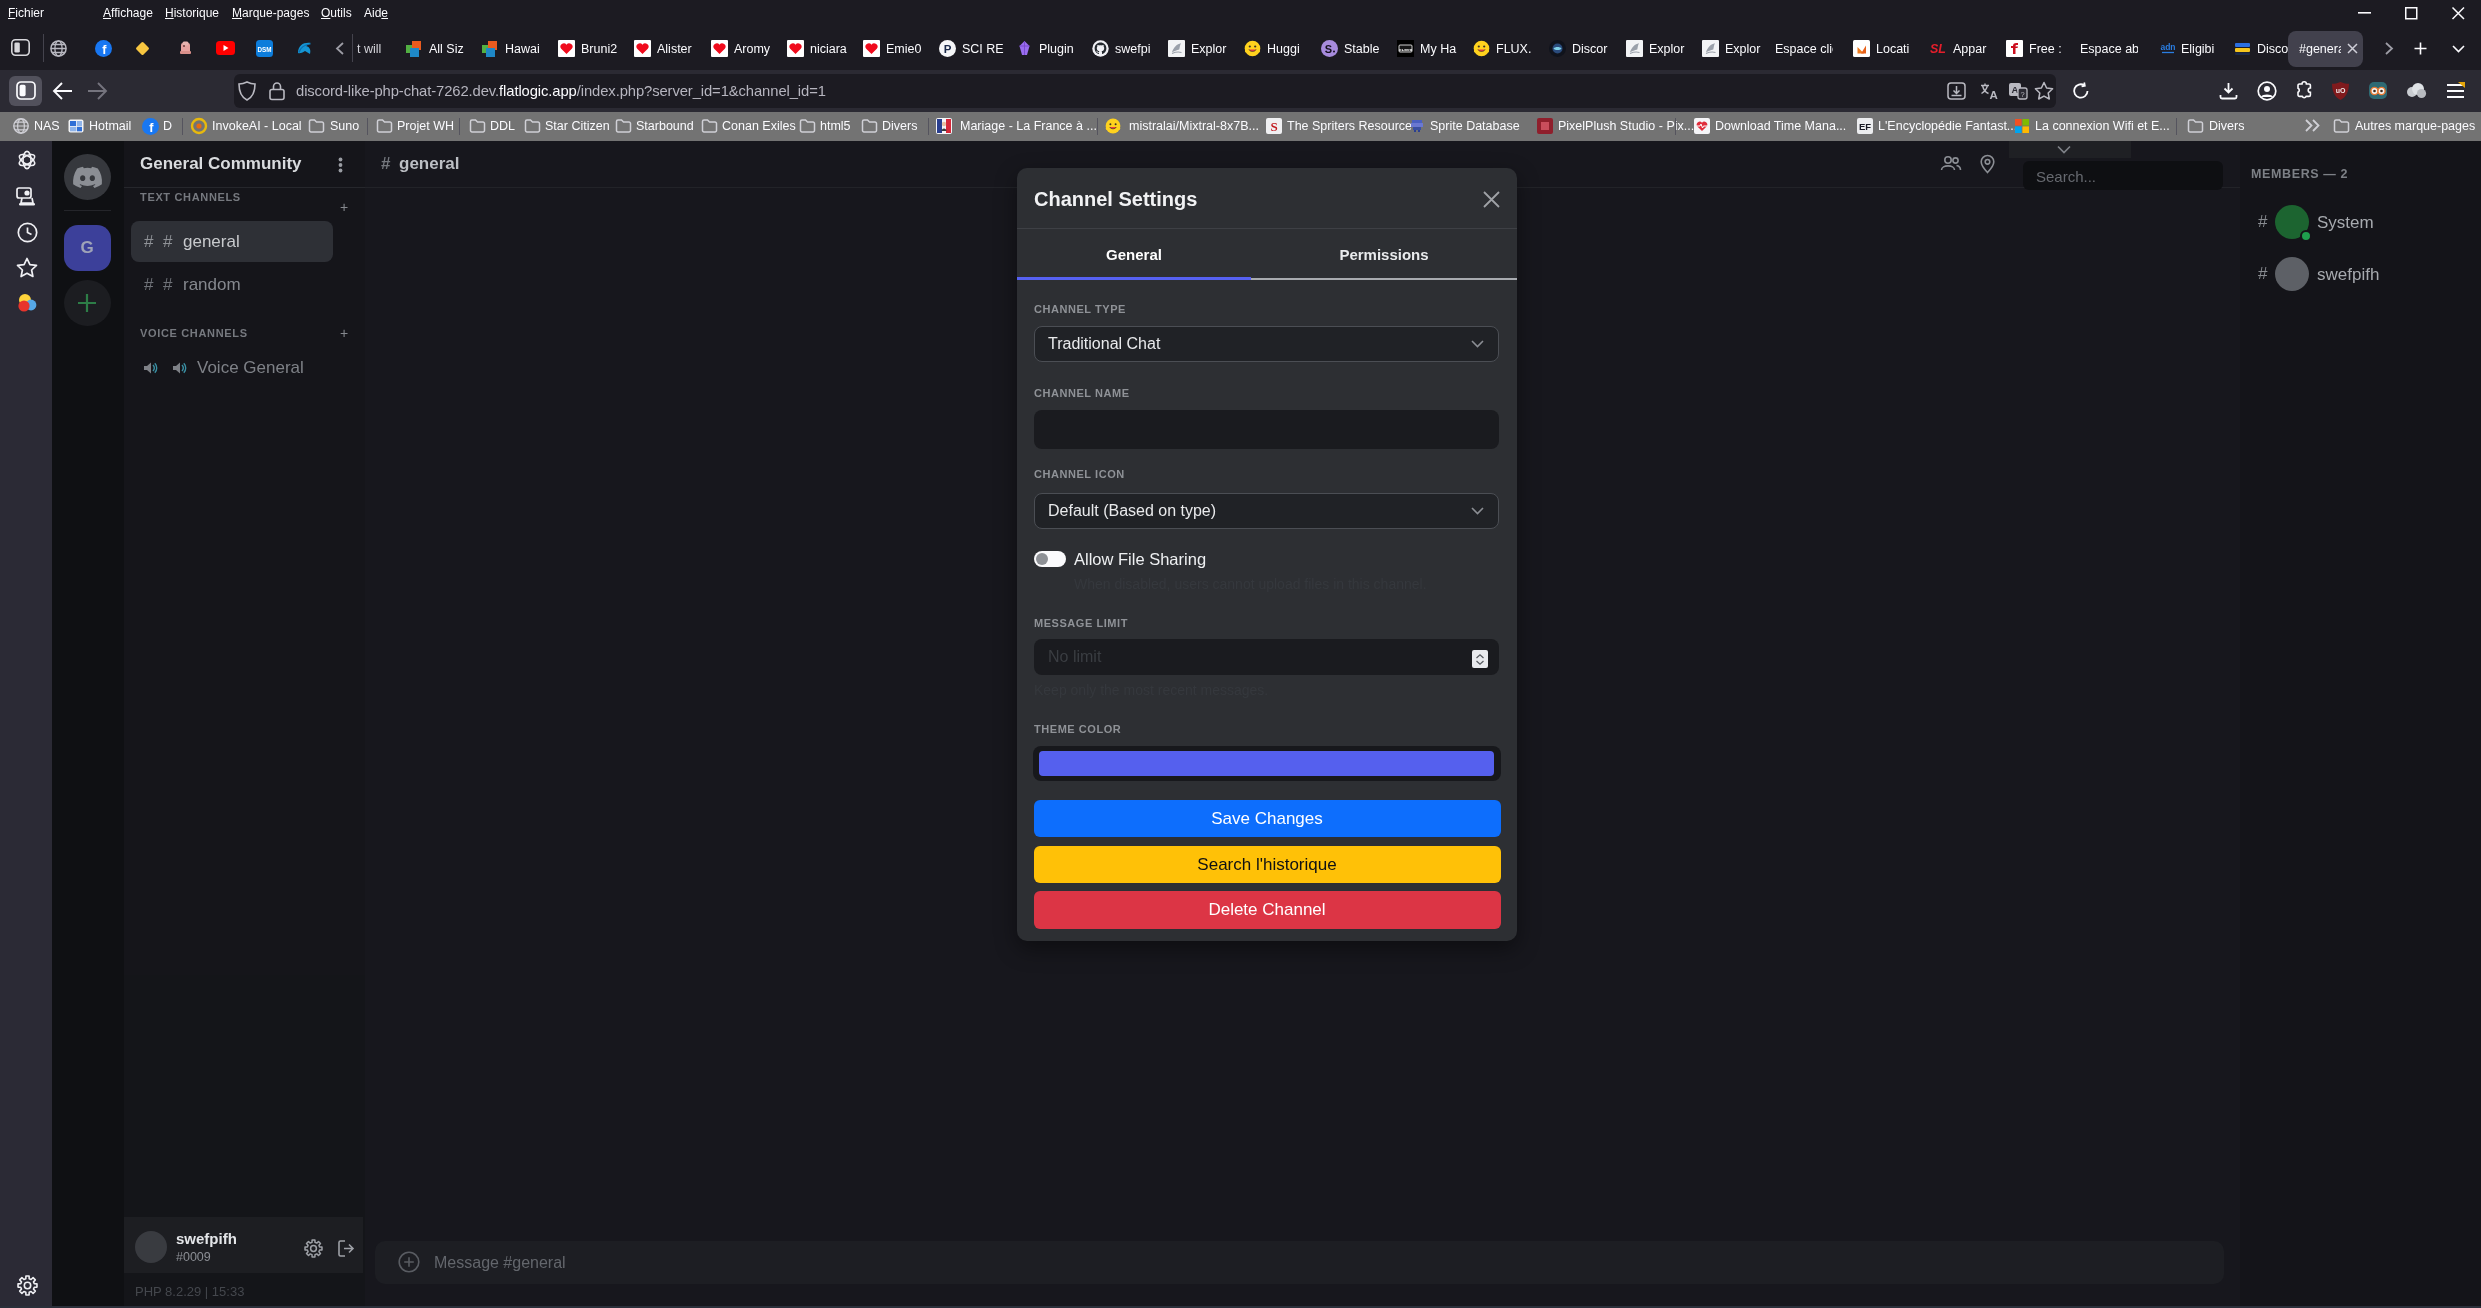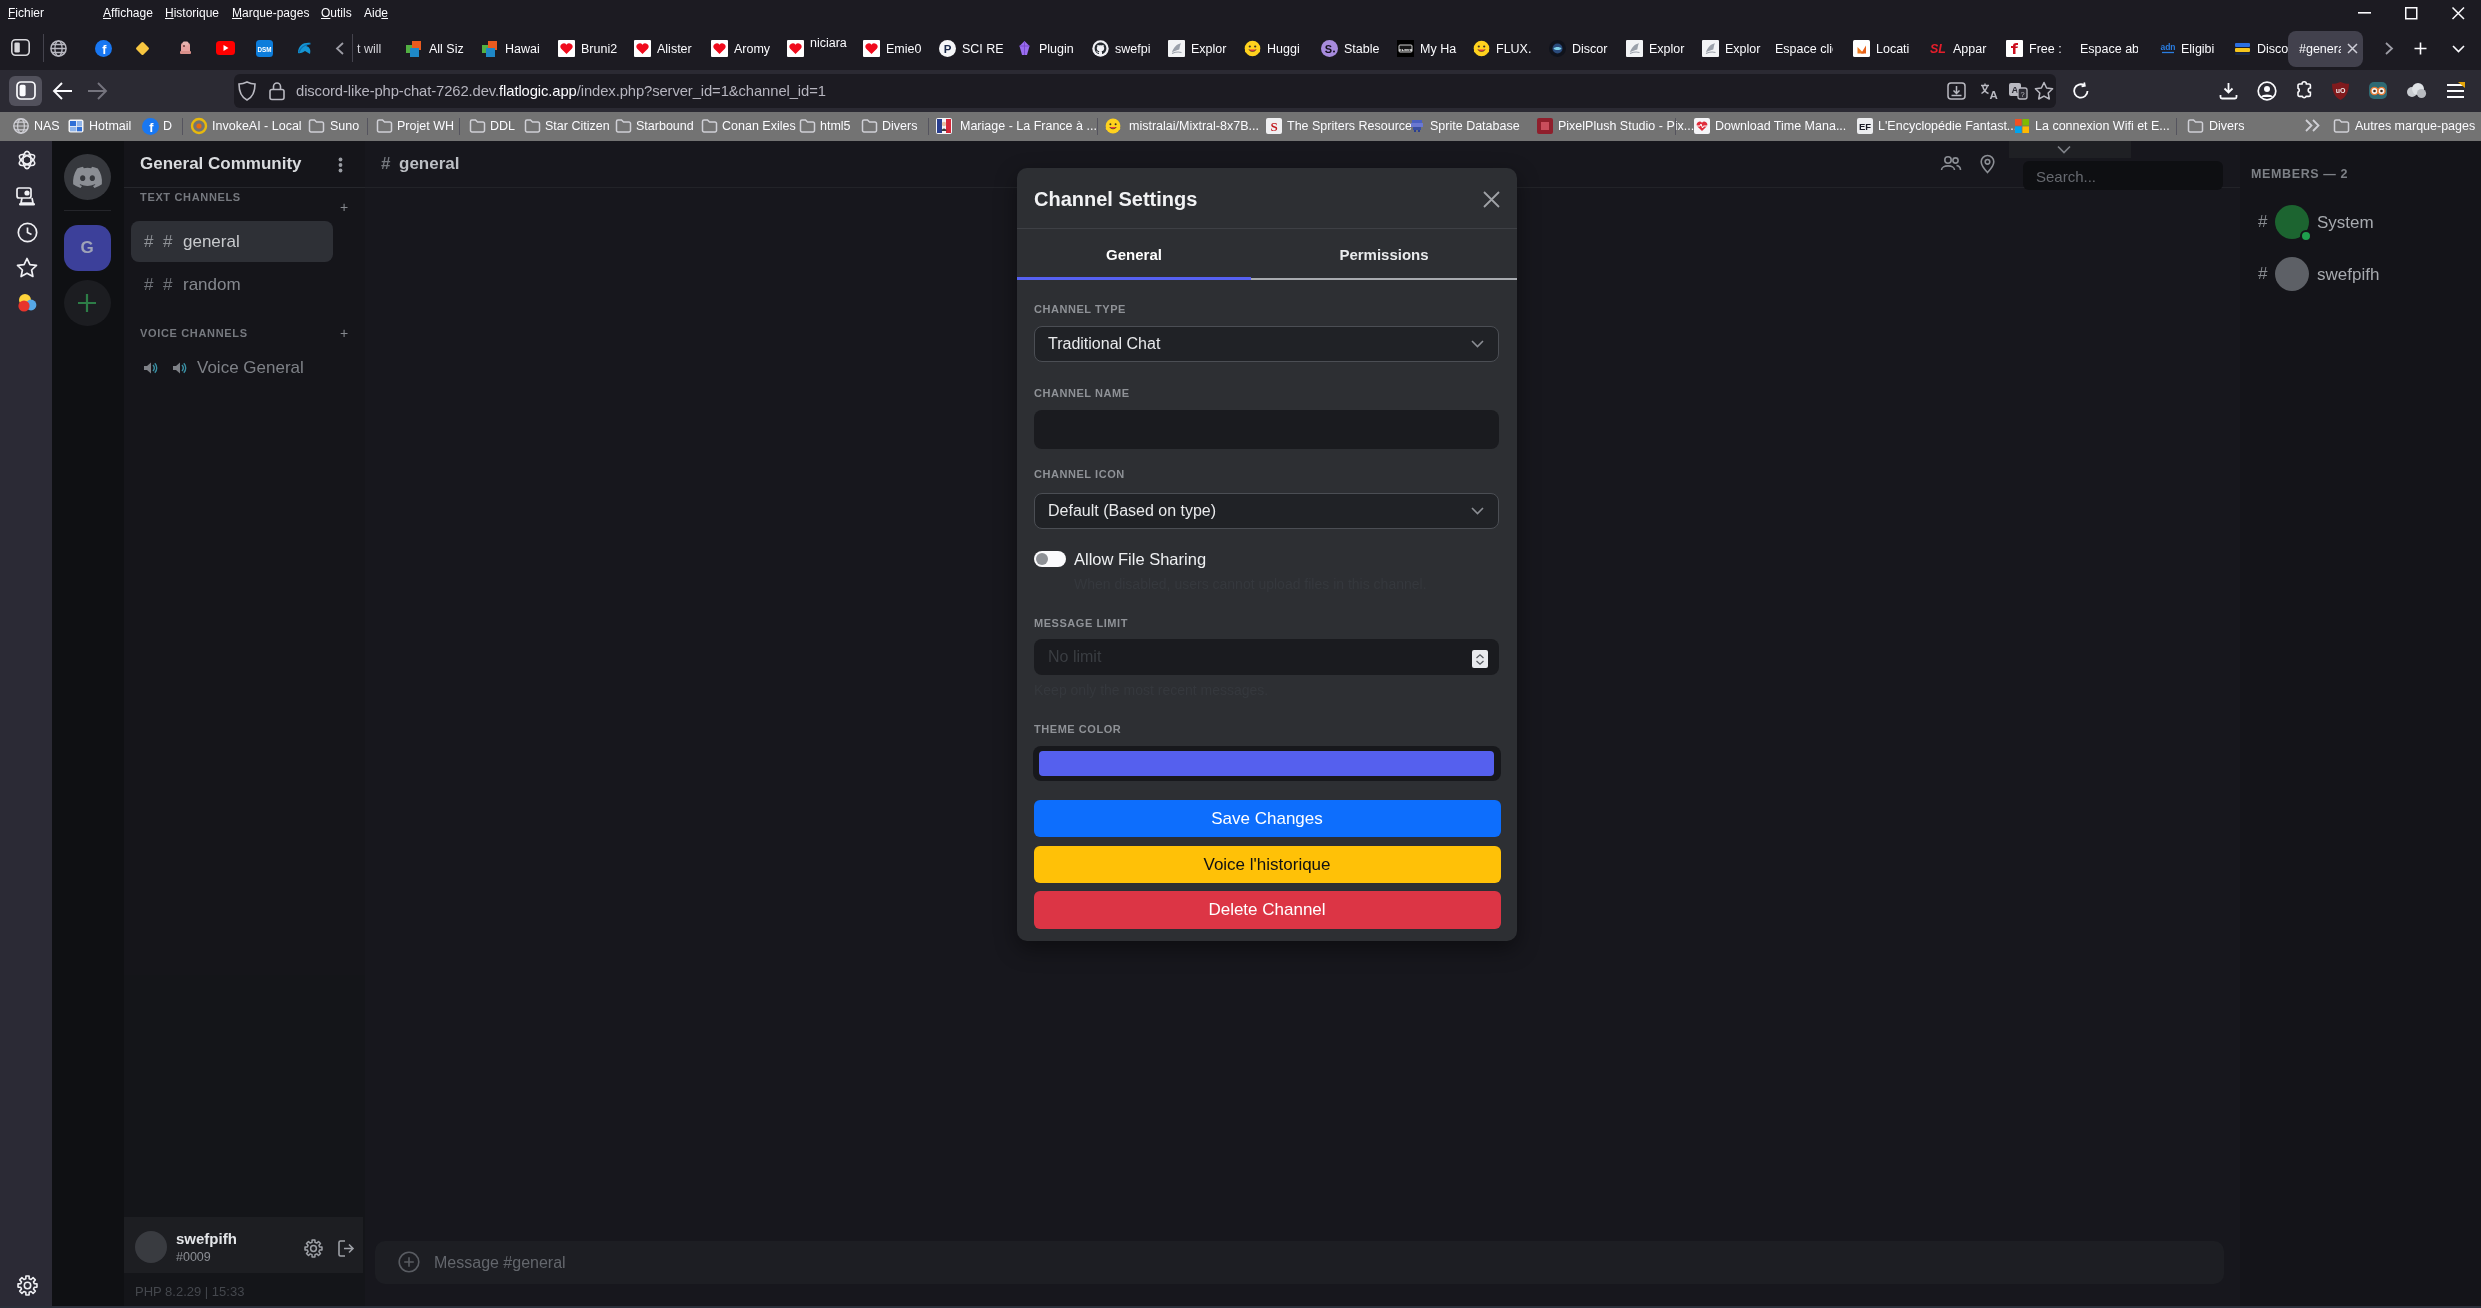--- a/index.html
+++ b/index.html
@@ -96,21 +96,21 @@
   <div class="txt vc" style="left:657px;top:23px;width:44px;overflow:hidden;">Alister</div>
   <svg style="left:711px;top:14px;" width="17" height="17">
       <rect width="17" height="17" rx="1" fill="#fff"></rect>
       <path d="M8.5 14 L3.2 8.8 A3.1 3.1 0 0 1 8.5 4.7 A3.1 3.1 0 0 1 13.8 8.8 Z" fill="#f00b1d"></path>
     </svg>
   <div class="txt vc" style="left:734px;top:23px;width:44px;overflow:hidden;">Aromy</div>
   <svg style="left:787px;top:14px;" width="17" height="17">
       <rect width="17" height="17" rx="1" fill="#fff"></rect>
       <path d="M8.5 14 L3.2 8.8 A3.1 3.1 0 0 1 8.5 4.7 A3.1 3.1 0 0 1 13.8 8.8 Z" fill="#f00b1d"></path>
     </svg>
-  <div class="txt vc" style="left:810px;top:17px;width:44px;overflow:hidden;">niciara</div>
+  <div class="txt vc" style="left:810px;top:23px;width:44px;overflow:hidden;">niciara</div>
   <svg style="left:863px;top:14px;" width="17" height="17">
       <rect width="17" height="17" rx="1" fill="#fff"></rect>
       <path d="M8.5 14 L3.2 8.8 A3.1 3.1 0 0 1 8.5 4.7 A3.1 3.1 0 0 1 13.8 8.8 Z" fill="#f00b1d"></path>
     </svg>
   <div class="txt vc" style="left:886px;top:23px;width:44px;overflow:hidden;">Emie0</div>
   <svg style="left:939px;top:14px;" width="17" height="17">
       <circle cx="8.5" cy="8.5" r="8.5" fill="#f5f6f8"></circle>
       <text x="8.5" y="12.7" font-family="Liberation Sans" font-size="11.5" font-weight="bold" fill="#1b2a4a" text-anchor="middle">P</text>
     </svg>
   <div class="txt vc" style="left:962px;top:23px;width:44px;overflow:hidden;">SCI RE</div>
@@ -608,16 +608,16 @@
       <path d="M1.5 4 L5 0.8 L8.5 4" stroke="#55585e" stroke-width="1.2" fill="none"></path>
       <path d="M1.5 7 L5 10.2 L8.5 7" stroke="#55585e" stroke-width="1.2" fill="none"></path>
     </svg>
   <div class="txt vc" style="left:17px;top:522px;font-size:14px;color:#35383d;">Keep only the most recent messages.</div>
   <div class="txt vc" style="left:17px;top:561px;font-size:11px;font-weight:bold;letter-spacing:.05em;color:#8f9297;">THEME COLOR</div>
   <div class="abs" style="left:16px;top:578px;width:468px;height:35px;background:#17181c;border-radius:8px;"></div>
   <div class="abs" style="left:22px;top:583px;width:455px;height:25px;background:#5560ee;border-radius:4px;"></div>
   <div class="abs" style="left:17px;top:632px;width:467px;height:37px;background:#0d6efd;border-radius:6px;"></div>
   <div class="txt hc" style="left:250px;top:651px;font-size:17px;color:#ffffff;">Save Changes</div>
   <div class="abs" style="left:17px;top:678px;width:467px;height:37px;background:#ffc107;border-radius:6px;"></div>
-  <div class="txt hc" style="left:250px;top:697px;font-size:17px;color:#101113;">Voice l'historique</div>
+  <div class="txt hc" style="left:250px;top:697px;font-size:17px;color:#101113;">Search l'historique</div>
   <div class="abs" style="left:17px;top:723px;width:467px;height:38px;background:#dc3545;border-radius:6px;"></div>
   <div class="txt hc" style="left:250px;top:742px;font-size:17px;color:#ffffff;">Delete Channel</div>
 </div>
 
 </body></html>

